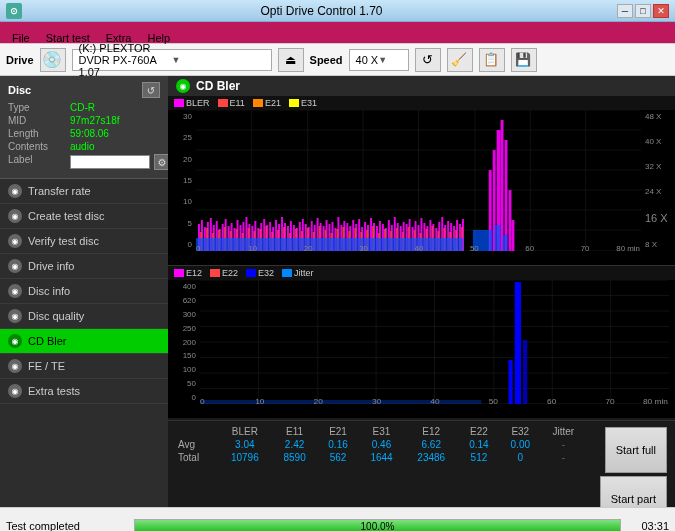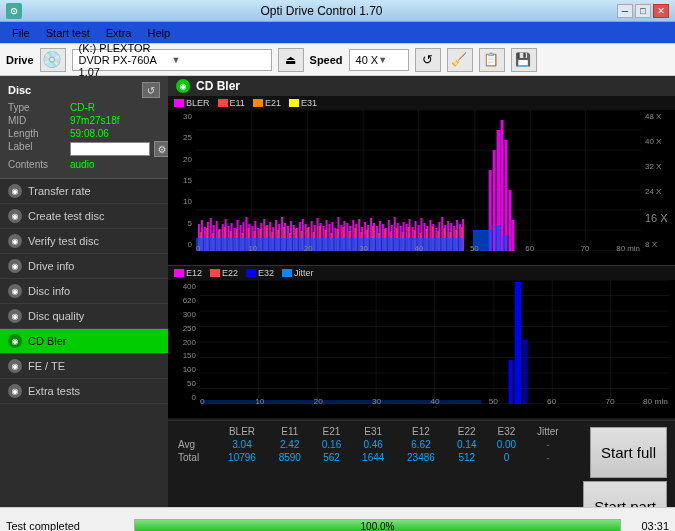--- a/index.html
+++ b/index.html
@@ -53,25 +53,25 @@
       font-size: 9px;
       cursor: pointer;
       border: 1px solid #aaa;
       background: #dde8f0;
       color: #000;
     }
     .titlebar-btn.close-btn { background: #d9534f; color: #fff; border-color: #c9302c; }
 
     
     #menubar {
-      background: #1d4ed8;
+      background: #be185d;
       height: 22px;
       display: flex;
-      align-items: center;
-      padding: 0 4px;
+      align-items: flex-start;
+      padding: 8px 4px;
       border-bottom: 1px solid #ccc;
     }
     .menu-item {
       padding: 2px 8px;
       cursor: pointer;
       font-size: 11px;
       color: #000;
     }
 
     
@@ -315,21 +315,21 @@
       display: flex;
       flex-direction: column;
       gap: 3px;
       padding: 3px 4px;
       align-items: flex-end;
     }
     .action-btn {
       background: linear-gradient(to bottom, #e0e0e0, #c8c8c8);
       border: 1px solid #999;
       padding: 16px 10px;
-      font-size: 15px;
+      font-size: 11px;
       cursor: pointer;
       color: #000;
       white-space: nowrap;
     }
 
     
     #statusbar {
       height: 36px;
       background: #f0f0f0;
       border-top: 1px solid #ccc;
@@ -422,29 +422,29 @@
       </div>
       <div class="disc-row">
         <span class="disc-key">MID</span>
         <span class="disc-val">97m27s18f</span>
       </div>
       <div class="disc-row">
         <span class="disc-key">Length</span>
         <span class="disc-val">59:08.06</span>
       </div>
       <div class="disc-row">
+        <span class="disc-key">Contents</span>
+        <span class="disc-val">audio</span>
+      </div>
+      <div class="disc-row">
         <span class="disc-key">Label</span>
         <div id="label-row">
           <input id="label-input" type="text" value="" style="">
           <div id="label-edit-btn">⚙</div>
         </div>
-      </div>
-      <div class="disc-row">
-        <span class="disc-key">Contents</span>
-        <span class="disc-val">audio</span>
       </div>
     </div>
 
     <div class="sidebar-nav-item">
       <div class="sidebar-nav-icon">◉</div>
       <span>Transfer rate</span>
     </div>
     <div class="sidebar-nav-item">
       <div class="sidebar-nav-icon">◉</div>
       <span>Create test disc</span>

